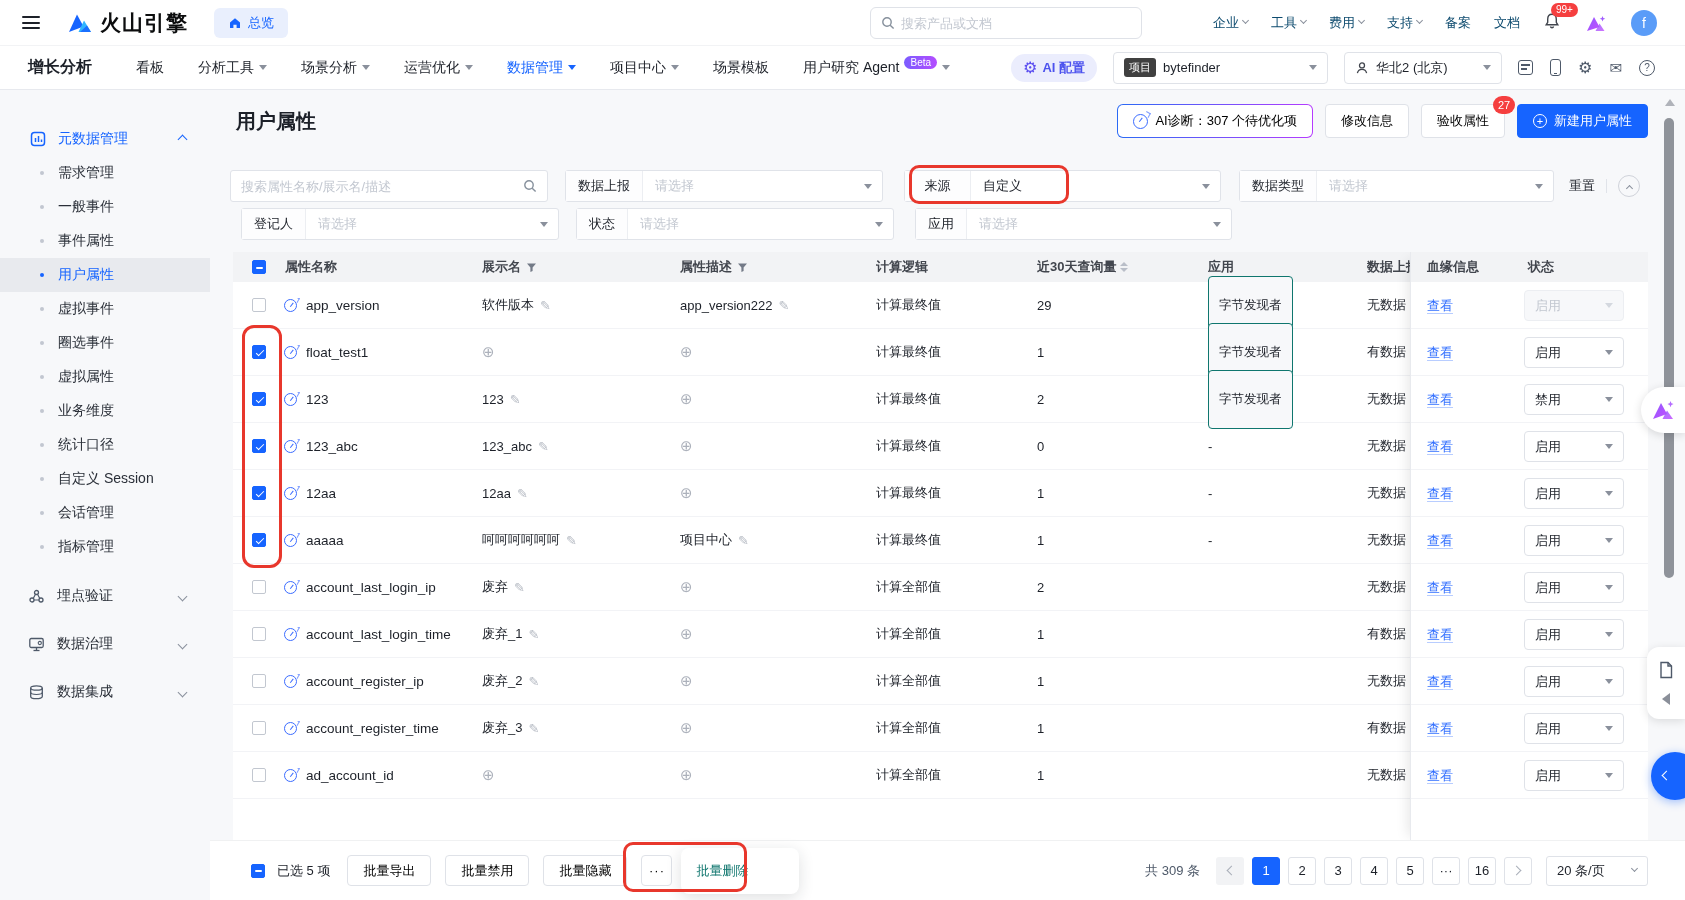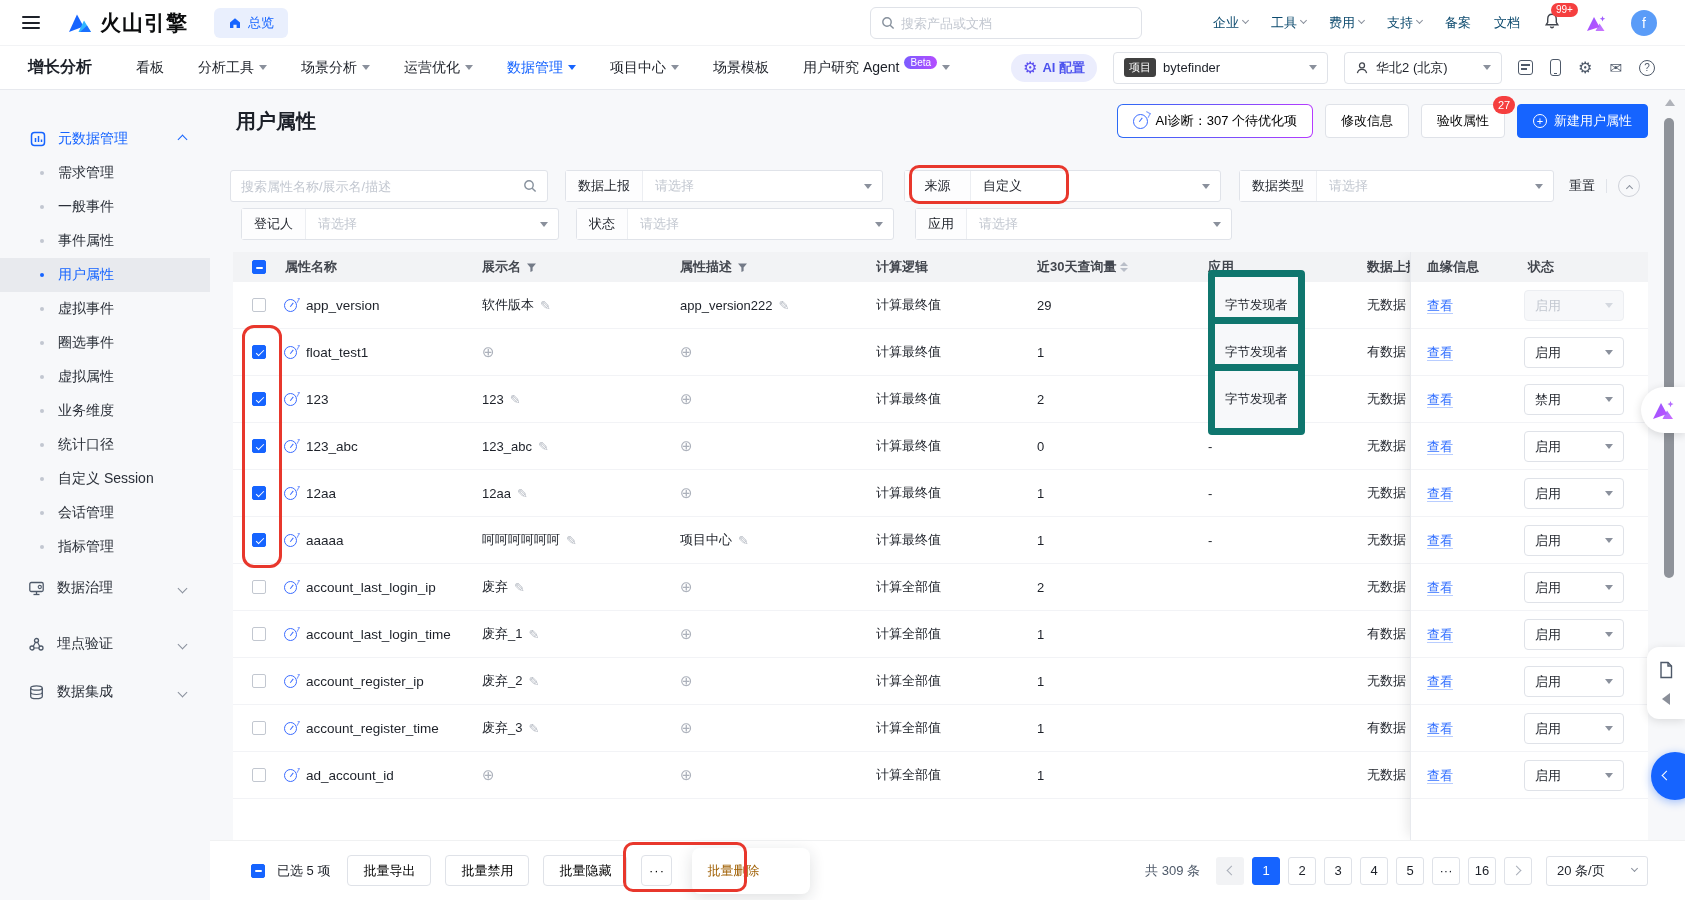--- a/index.html
+++ b/index.html
@@ -122,21 +122,21 @@
 
   .gauge{width:13px;height:13px;border:1.4px solid #3b6cff;border-radius:50%;position:relative;display:inline-block;flex-shrink:0}
   .gauge::after{content:"";position:absolute;left:5px;top:2px;width:1.4px;height:4.5px;background:#3b6cff;transform:rotate(38deg);transform-origin:bottom center}
   .gauge::before{content:"";position:absolute;right:-2.5px;top:-2.5px;width:4px;height:4px;border-top:1.6px solid #7f9dff;border-right:1.6px solid #7f9dff;transform:rotate(30deg)}
   .gauge.big{width:15px;height:15px}
 
   .pen{color:#b4b9c2;font-size:13px;cursor:pointer}
   .pen::before{content:"✎"}
   .addc{color:#adb2bc;font-size:15px;cursor:pointer}
   .addc::before{content:"⊕"}
-  .tag{border:7px solid #0f766e;background:#f7f8fa;border-radius:4px;padding:20px 10px;font-size:12.5px}
+  .tag{border:1px solid #0f766e;background:#f7f8fa;border-radius:4px;padding:20px 10px;font-size:12.5px}
   .funnel{display:inline-block}
   .sorter{display:inline-flex;flex-direction:column;gap:2px;margin-left:4px}
   .sorter i{width:0;height:0;border-left:4px solid transparent;border-right:4px solid transparent;display:block}
   .sorter .su{border-bottom:4.5px solid #b9bec8}
   .sorter .sd{border-top:4.5px solid #b9bec8}
 
   .tfixed{position:absolute;left:1177px;right:0;top:0;bottom:0;background:#fff;border-left:1px solid #e8eaee;box-shadow:-10px 0 12px -8px rgba(0,0,0,.10)}
   .fhead{height:30px;background:#f2f3f5;color:#42464e;font-weight:bold;position:relative}
   .fhead .h1{position:absolute;left:16px;top:0;height:30px;display:flex;align-items:center}
   .fhead .h2{position:absolute;left:117px;top:0;height:30px;display:flex;align-items:center}
@@ -147,21 +147,21 @@
   .sdd.disabled .car{border-top-color:#d4d8df}
 
   
   .footer-bar{position:absolute;left:0;right:0;top:749px;bottom:0;background:#fff;border-top:1px solid #f0f1f2;display:flex;align-items:center;z-index:5}
   .footer-bar .cb{margin-left:41px}
   .sel-label{margin-left:12px;font-size:13px}
   .fbtn{height:31px;border:1px solid #dfe2e8;border-radius:4px;background:#fff;display:flex;align-items:center;justify-content:center;padding:0 15px;cursor:pointer;font-size:13px}
   .fbtn.ml{margin-left:14px}
   .fbtn.first{margin-left:17px}
   .more-btn{width:31px;padding:0;letter-spacing:1px}
-  .del-pop{width:118px;height:46px;background:#fff;border-radius:8px;box-shadow:0 4px 16px rgba(31,35,41,.14);display:flex;align-items:center;padding-left:15px;color:#a16207;margin-left:20px;position:relative;top:0px;cursor:pointer}
+  .del-pop{width:118px;height:46px;background:#fff;border-radius:8px;box-shadow:0 4px 16px rgba(31,35,41,.14);display:flex;align-items:center;padding-left:15px;color:#0f766e;margin-left:9px;position:relative;top:0px;cursor:pointer}
   .pager{margin-left:auto;margin-right:37px;display:flex;align-items:center}
   .total{color:#4e5969;margin-right:16px}
   .pbox{width:28px;height:28px;border:1px solid #dfe2e8;border-radius:3px;background:#fff;display:flex;align-items:center;justify-content:center;margin-left:8px;cursor:pointer;font-size:13px}
   .pbox.active{background:#1664ff;border-color:#1664ff;color:#fff}
   .pbox.nav{border:none;background:#f2f3f5}
   .pchev{width:7px;height:7px;border-right:1.6px solid #a9aeb8;border-bottom:1.6px solid #a9aeb8;display:inline-block}
   .pchev.left{transform:rotate(135deg);margin-left:3px}
   .pchev.right{transform:rotate(-45deg);margin-right:3px}
   .psize{height:30px;border:1px solid #dfe2e8;border-radius:3px;background:#fff;display:flex;align-items:center;justify-content:space-between;padding:0 10px;width:102px;margin-left:14px;cursor:pointer}
 
@@ -370,38 +370,38 @@
       <span>自定义 Session</span>
     </div>
   <div class="sb-child">
       <i class="dot"></i>
       <span>会话管理</span>
     </div>
   <div class="sb-child">
       <i class="dot"></i>
       <span>指标管理</span>
     </div>
+  <div class="sb-group" style="margin-top:8px">
+    <svg class="sb-ic" width="17" height="17" viewBox="0 0 17 17">
+        <circle cx="4" cy="12" r="2" fill="none" stroke="#4e5969" stroke-width="1.3"></circle>
+        <circle cx="13" cy="12" r="2" fill="none" stroke="#4e5969" stroke-width="1.3"></circle>
+        <circle cx="8.5" cy="4.5" r="2" fill="none" stroke="#4e5969" stroke-width="1.3"></circle>
+        <path d="M5.2 10.5 L7.5 6.3 M11.8 10.5 L9.5 6.3 M6 12 H11" stroke="#4e5969" stroke-width="1.2" fill="none"></path>
+      </svg>
+    <span>埋点验证</span>
+      <i class="chev down"></i>
+  </div>
   <div class="sb-group">
     <svg class="sb-ic" width="17" height="17" viewBox="0 0 17 17">
         <rect x="1.8" y="2.5" width="13.4" height="9" rx="1.5" fill="none" stroke="#4e5969" stroke-width="1.3"></rect>
         <line x1="8.5" y1="11.5" x2="8.5" y2="14.2" stroke="#4e5969" stroke-width="1.3"></line>
         <line x1="5.5" y1="14.5" x2="11.5" y2="14.5" stroke="#4e5969" stroke-width="1.3"></line>
         <circle cx="11.8" cy="7" r="1.6" fill="none" stroke="#4e5969" stroke-width="1.1"></circle>
       </svg>
     <span>数据治理</span>
-      <i class="chev down"></i>
-  </div>
-  <div class="sb-group" style="margin-top:8px">
-    <svg class="sb-ic" width="17" height="17" viewBox="0 0 17 17">
-        <circle cx="4" cy="12" r="2" fill="none" stroke="#4e5969" stroke-width="1.3"></circle>
-        <circle cx="13" cy="12" r="2" fill="none" stroke="#4e5969" stroke-width="1.3"></circle>
-        <circle cx="8.5" cy="4.5" r="2" fill="none" stroke="#4e5969" stroke-width="1.3"></circle>
-        <path d="M5.2 10.5 L7.5 6.3 M11.8 10.5 L9.5 6.3 M6 12 H11" stroke="#4e5969" stroke-width="1.2" fill="none"></path>
-      </svg>
-    <span>埋点验证</span>
       <i class="chev down"></i>
   </div>
   <div class="sb-group">
     <svg class="sb-ic" width="17" height="17" viewBox="0 0 17 17">
         <ellipse cx="8.5" cy="4" rx="5.8" ry="2.2" fill="none" stroke="#4e5969" stroke-width="1.3"></ellipse>
         <path d="M2.7 4 V12.5 c0 1.2 2.6 2.2 5.8 2.2 s5.8 -1 5.8 -2.2 V4" fill="none" stroke="#4e5969" stroke-width="1.3"></path>
         <path d="M2.7 8.3 c0 1.2 2.6 2.2 5.8 2.2 s5.8 -1 5.8 -2.2" fill="none" stroke="#4e5969" stroke-width="1.1"></path>
       </svg>
     <span>数据集成</span>
       <i class="chev down"></i>

